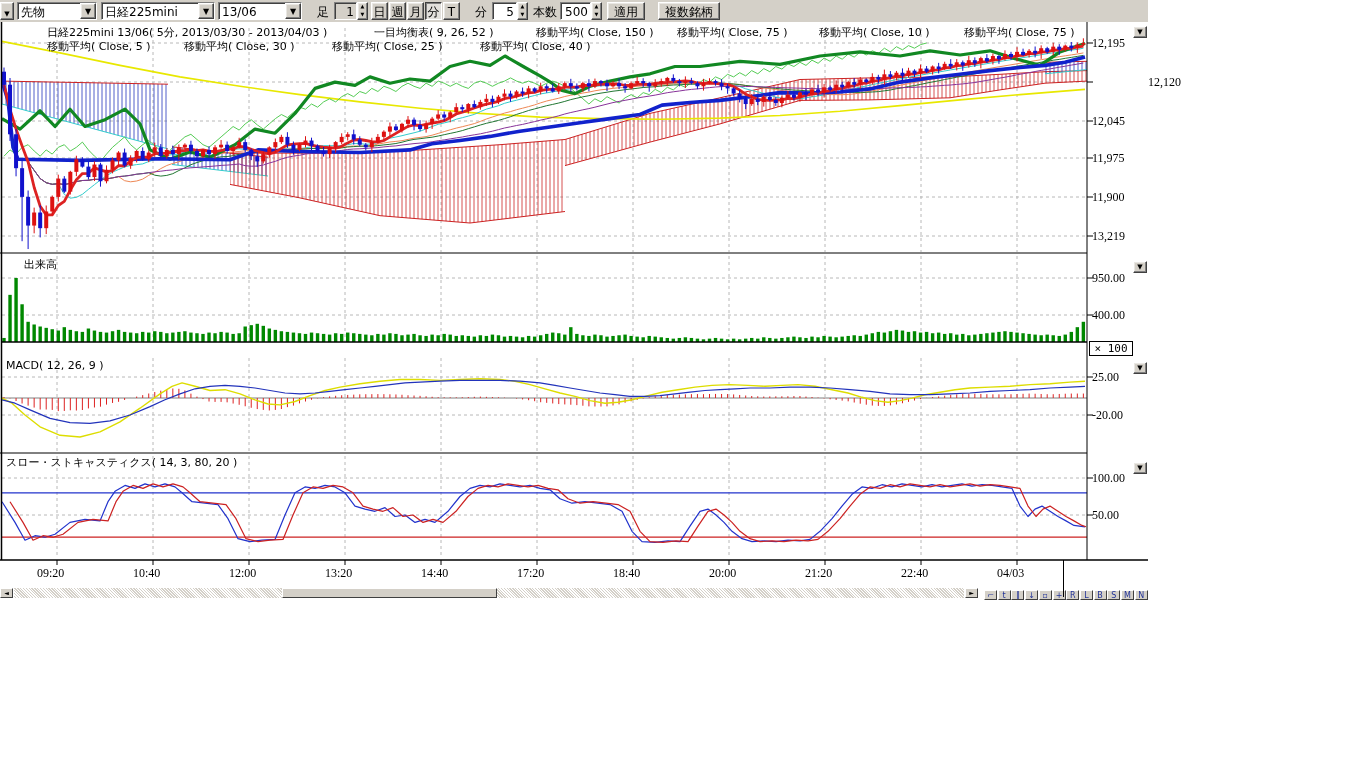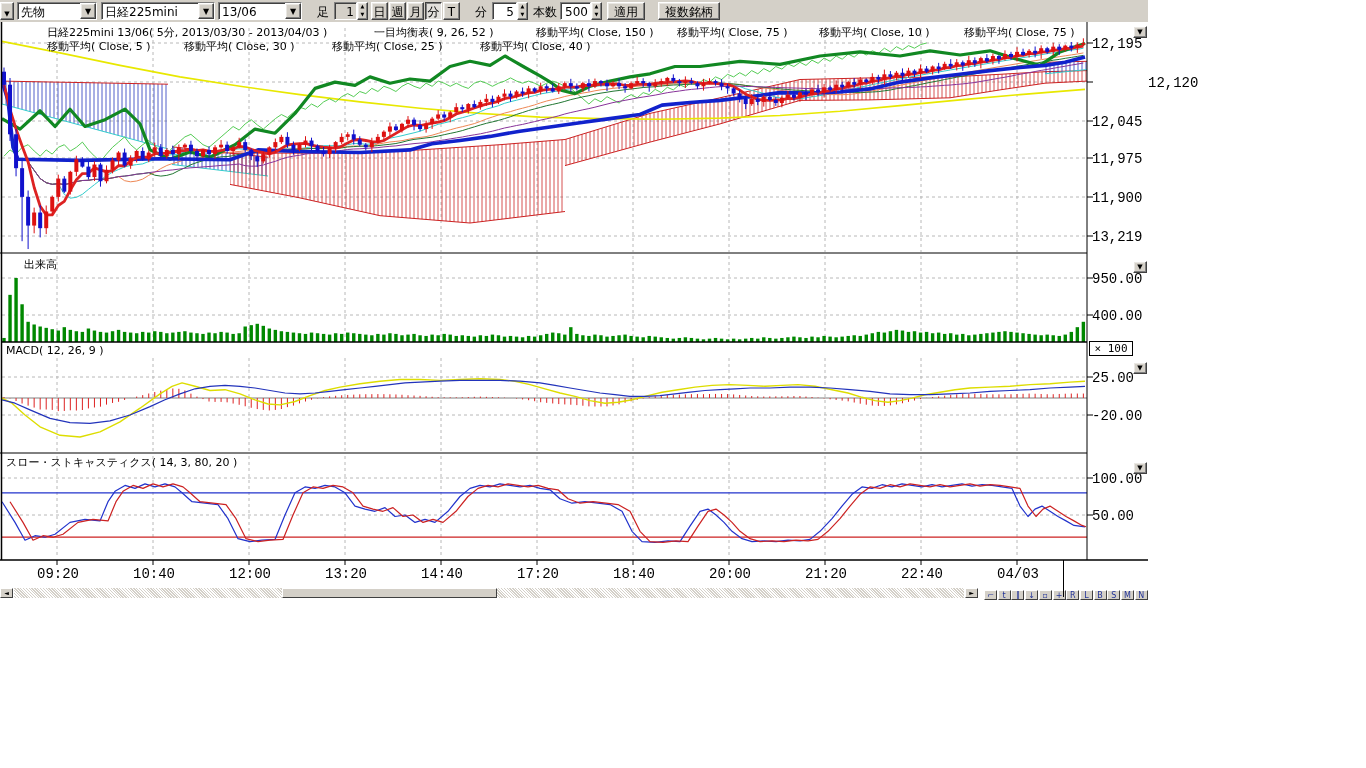--- a/index.html
+++ b/index.html
@@ -21,21 +21,21 @@
   .spin .fld.gray { background:#d4d0c8; }
   .spin .ud { width:11px; display:flex; flex-direction:column; }
   .spin .ud div { flex:1; font-size:5px; line-height:7px; text-align:center; }
   .pbtn { text-align:center; font-size:12px; padding-top:1px; cursor:default; }
 
   
   .legend-row { position:absolute; left:0; height:13px; font-size:11px; white-space:nowrap; z-index:5; }
   .legend-item { position:absolute; top:0; color:#000; background:rgba(255,255,255,0.0);margin-left:44px; }
 
   
-  .ax { position:absolute; font-family:Liberation Mono, monospace; font-size:14px; color:#000; white-space:nowrap; z-index:4; }
+  .ax { position:absolute; font-family:Liberation Serif, serif; font-size:12px; color:#000; white-space:nowrap; z-index:4; }
   .panelabel { position:absolute; font-size:11px; color:#000; z-index:5; white-space:nowrap; }
   .axbtn { position:absolute; width:14px; height:12px; z-index:6; font-size:7px; line-height:10px; text-align:center; }
   #mult-box { position:absolute; left:1089px; top:341px; width:44px; height:15px; border:1px solid #000; background:#fff; font-size:11px; font-family:"DejaVu Sans Mono", monospace; text-align:center; line-height:13px; z-index:6; }
 
   
   #hscroll-track { position:absolute; left:14px; top:588px; width:950px; height:10px;
      background:repeating-linear-gradient(45deg,#ffffff 0 1px,#d4d0c8 1px 2px); }
   .sbtn { position:absolute; height:10px; background:#d4d0c8; border:1px solid; border-color:#ffffff #404040 #404040 #ffffff; font-size:6px; line-height:8px; text-align:center; }
   #hscroll-thumb { position:absolute; left:282px; top:588px; width:215px; height:10px; background:#d4d0c8; border:1px solid; border-color:#ffffff #404040 #404040 #ffffff; }
   .tinybtn { position:absolute; top:590px; width:13px; height:10px; background:#d4d0c8; border:1px solid; border-color:#ffffff #404040 #404040 #ffffff; font-size:8px; line-height:9px; text-align:center; color:#223399; overflow:hidden; }
@@ -976,21 +976,21 @@
       <div class="legend-item" style="left:920px">移動平均( Close, 75 )</div>
     </div>
   <div class="legend-row" id="legend2" style="top:39px">
       <div class="legend-item" style="left:3px">移動平均( Close, 5 )</div>
       <div class="legend-item" style="left:140px">移動平均( Close, 30 )</div>
       <div class="legend-item" style="left:288px">移動平均( Close, 25 )</div>
       <div class="legend-item" style="left:436px">移動平均( Close, 40 )</div>
     </div>
 
   <div class="panelabel" style="left:24px;top:257px">出来高</div>
-  <div class="panelabel" style="left:6px;top:344px">MACD( 12, 26, 9 )</div>
+  <div class="panelabel" style="left:6px;top:359px">MACD( 12, 26, 9 )</div>
   <div class="panelabel" style="left:6px;top:455px">スロー・ストキャスティクス( 14, 3, 80, 20 )</div>
 
   <div id="axis-labels">
       <div class="ax" style="left:1092px;top:36px">12,195</div>
       <div class="ax" style="left:1148px;top:75px">12,120</div>
       <div class="ax" style="left:1092px;top:114px">12,045</div>
       <div class="ax" style="left:1092px;top:151px">11,975</div>
       <div class="ax" style="left:1092px;top:190px">11,900</div>
       <div class="ax" style="left:1092px;top:229px">13,219</div>
       <div class="ax" style="left:1092px;top:271px">950.00</div>

